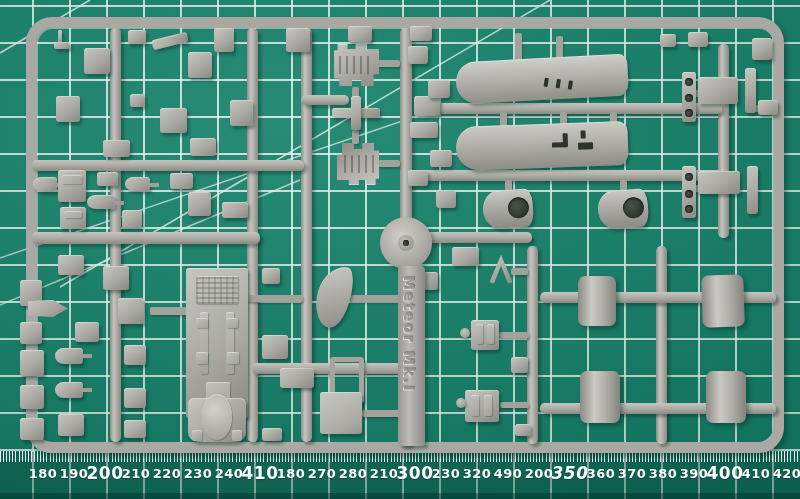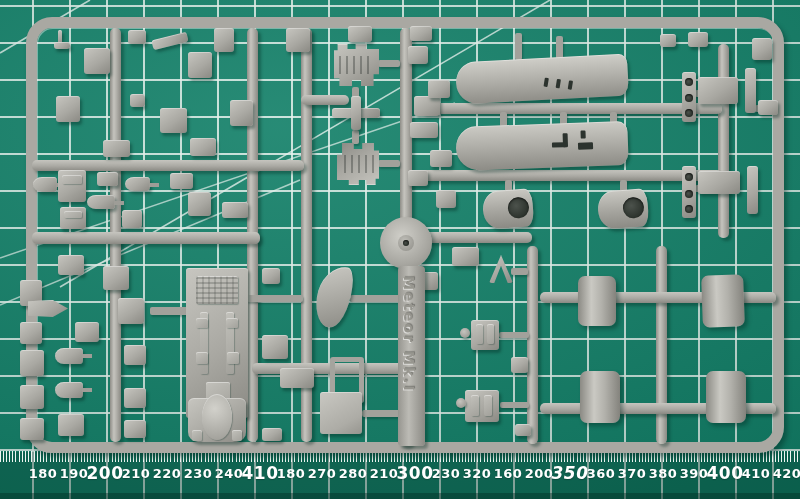--- a/index.html
+++ b/index.html
@@ -100,21 +100,21 @@
         <span class="num" style="left: 198px;">230</span>
         <span class="num" style="left: 229px;">240</span>
         <span class="num big" style="left: 260px;">410</span>
         <span class="num" style="left: 291px;">180</span>
         <span class="num" style="left: 322px;">270</span>
         <span class="num" style="left: 353px;">280</span>
         <span class="num" style="left: 384px;">210</span>
         <span class="num big" style="left: 415px;">300</span>
         <span class="num" style="left: 446px;">230</span>
         <span class="num" style="left: 477px; text-align: center;">320</span>
-        <span class="num" style="left: 508px;">160</span>
+        <span class="num" style="left: 508px;">490</span>
         <span class="num" style="left: 539px;">200</span>
         <span class="num big" style="left: 570px; font-style: italic;">350</span>
         <span class="num" style="left: 601px;">360</span>
         <span class="num" style="left: 632px;">370</span>
         <span class="num" style="left: 663px;">380</span>
         <span class="num" style="left: 694px;">390</span>
         <span class="num big" style="left: 725px;">400</span>
         <span class="num" style="left: 756px;">410</span>
         <span class="num" style="left: 787px;">420</span>
       </div>

